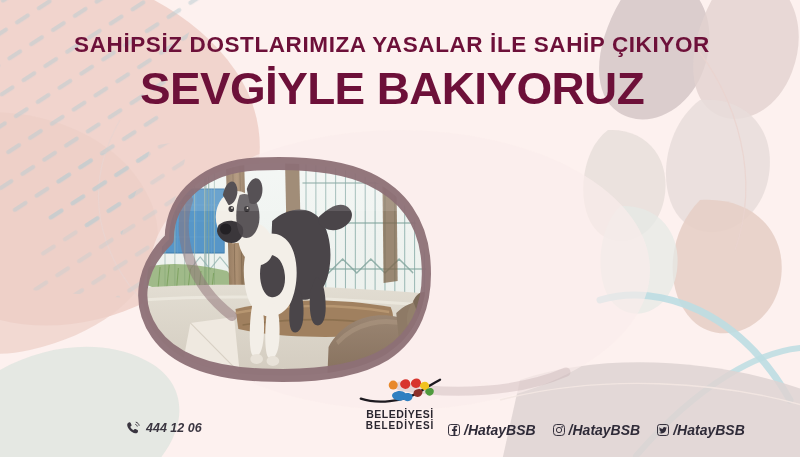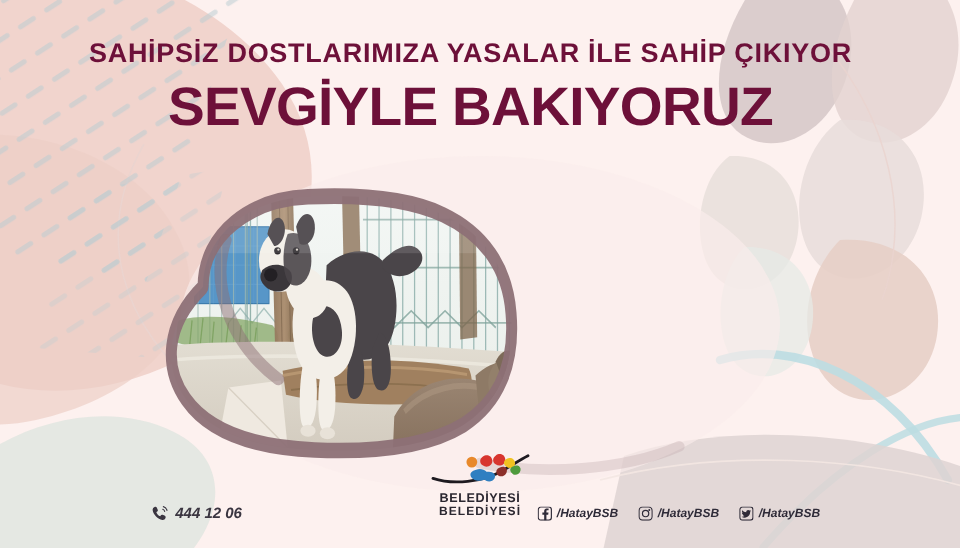--- a/index.html
+++ b/index.html
@@ -70,21 +70,21 @@
   }
   .contact-item svg { display:block; }
 
   .social {
     position:absolute;
     left:448px; top:11px;
     display:flex; align-items:center; gap:17px;
   }
   .social-item {
     display:flex; align-items:center; gap:4px;
-    font-size:10px;
+    font-size:14px;
     font-style:italic;
     font-weight:bold;
     color:#2f2b38;
     white-space:nowrap;
   }
   .social-item svg { display:block; }
 
   
   .logo {
     position:absolute;

